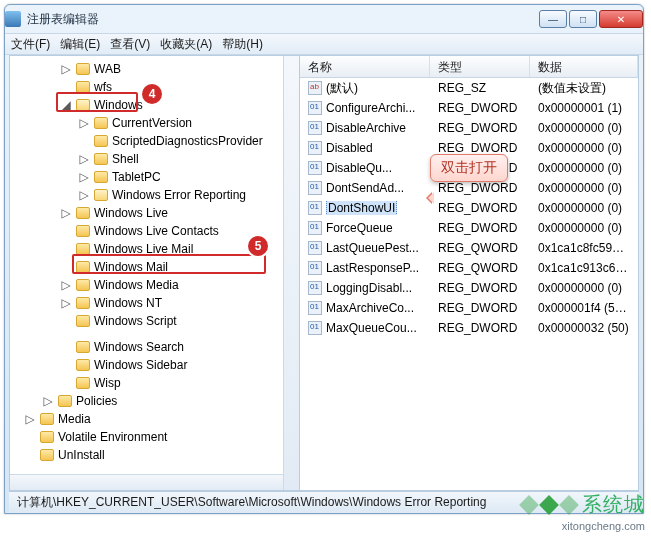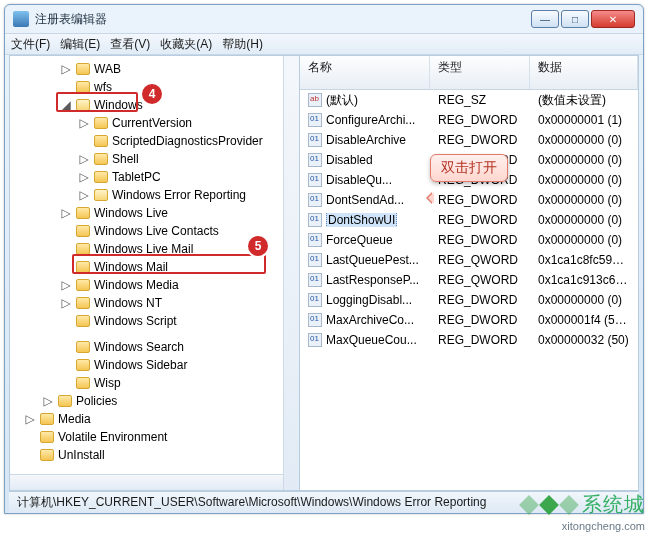--- a/index.html
+++ b/index.html
@@ -1,37 +1,37 @@
 <!DOCTYPE html>
 <html><head>
 <meta charset="utf-8">
 <style>
   * { box-sizing: border-box; margin: 0; padding: 0; font-family: "Microsoft YaHei", Tahoma, sans-serif; }
   body { width: 651px; height: 538px; background: #fff; position: relative; overflow: hidden; }
   .window { width: 640px; height: 510px; margin: 4px; border: 1px solid #7ba1c7; border-radius: 6px 6px 0 0; background: linear-gradient(#eaf3fb,#d6e6f5); box-shadow: 0 0 2px rgba(0,0,0,.3); position: relative; }
-  .titlebar { height: 28px; display: flex; align-items: center; padding: 0 8px; }
+  .titlebar { height: 28px; display: flex; align-items: center; padding: 0 0; }
   .titlebar .app-icon { width: 16px; height: 16px; background: linear-gradient(#7ec0ee,#3b78b5); border-radius: 2px; margin-right: 6px; }
   .titlebar .title { font-size: 12px; color: #234; flex: 1; }
   .winbtns { display: flex; gap: 2px; }
   .winbtn { width: 28px; height: 18px; border: 1px solid #5a7fa6; border-radius: 3px; background: linear-gradient(#f7fbff,#cfe1f3); display: flex; align-items: center; justify-content: center; font-size: 10px; color: #2a4a6a; cursor: pointer; }
   .winbtn.close { width: 44px; background: linear-gradient(#f58b8b,#d43b2f); color:#fff; border-color:#a02820; }
   .menubar { height: 22px; background: linear-gradient(#f3f7fc,#e1ecf7); border-top:1px solid #c7d7e8; border-bottom:1px solid #c7d7e8; display:flex; align-items:center; padding:0 6px; font-size:12px; gap:10px; color:#1a1a1a; }
   .menubar span { cursor: default; }
   .content { display:flex; height: calc(100% - 28px - 22px - 22px); background:#fff; border:1px solid #b9cde1; margin:0 4px; }
   .tree { width:290px; overflow:auto; border-right:1px solid #b9cde1; font-size:12px; padding:4px 0 4px 4px; position:relative; }
   .node { display:flex; align-items:center; height:18px; white-space:nowrap; }
   .toggle { width:12px; text-align:center; color:#5a5a5a; cursor:pointer; }
   .folder-icon { width:14px; height:12px; background: linear-gradient(#ffe9a8,#f4c552); border:1px solid #d6a832; border-radius:2px; margin:0 4px; }
   .folder-icon.open { background: linear-gradient(#fff3c8,#f7d77a); }
   .label { cursor:default; }
   .highlight4 { position:absolute; border:2px solid #d02a2a; border-radius:2px; left:46px; top:36px; width:82px; height:20px; pointer-events:none; }
   .highlight5 { position:absolute; border:2px solid #d02a2a; border-radius:2px; left:62px; top:198px; width:194px; height:20px; pointer-events:none; }
   .badge { position:absolute; width:20px; height:20px; border-radius:50%; background:#d02a2a; color:#fff; font-size:12px; font-weight:bold; display:flex; align-items:center; justify-content:center; box-shadow:0 0 0 2px #fff, 0 1px 2px rgba(0,0,0,.4); }
   .list { flex:1; overflow:auto; font-size:12px; position:relative; }
-  .list-header { display:flex; height:34px; background: linear-gradient(#fdfefe,#e8eef5); border-bottom:1px solid #c8d5e3; position:sticky; top:0; }
+  .list-header { display:flex; height:22px; background: linear-gradient(#fdfefe,#e8eef5); border-bottom:1px solid #c8d5e3; position:sticky; top:0; }
   .list-header .col { padding:3px 8px; border-right:1px solid #d6e0ea; color:#1a1a1a; }
   .c1 { width:130px; } .c2 { width:100px; } .c3 { flex:1; }
   .row { display:flex; height:20px; align-items:center; }
   .row .cell { padding:0 8px; overflow:hidden; text-overflow:ellipsis; white-space:nowrap; }
   .val-icon { width:14px; height:14px; margin-right:4px; display:inline-block; vertical-align:middle; border:1px solid #a8b8cc; background:#eaf1f9; position:relative; }
   .val-icon.str::after { content:"ab"; font-size:8px; color:#b33; position:absolute; left:1px; top:0; }
   .val-icon.num::after { content:"01"; font-size:8px; color:#2358a6; position:absolute; left:1px; top:0; }
   .row.selected .c1 .nm { background:#cfe4fa; border:1px dotted #5a8ac6; padding:0 1px; }
   .callout { position:absolute; left:130px; top:98px; z-index:5; }
   .callout-body { background: linear-gradient(#fff0ee,#ffd6cf); border:1px solid #e07a6a; border-radius:6px; padding:4px 10px; font-size:14px; color:#b33424; box-shadow:0 2px 4px rgba(0,0,0,.25); }

